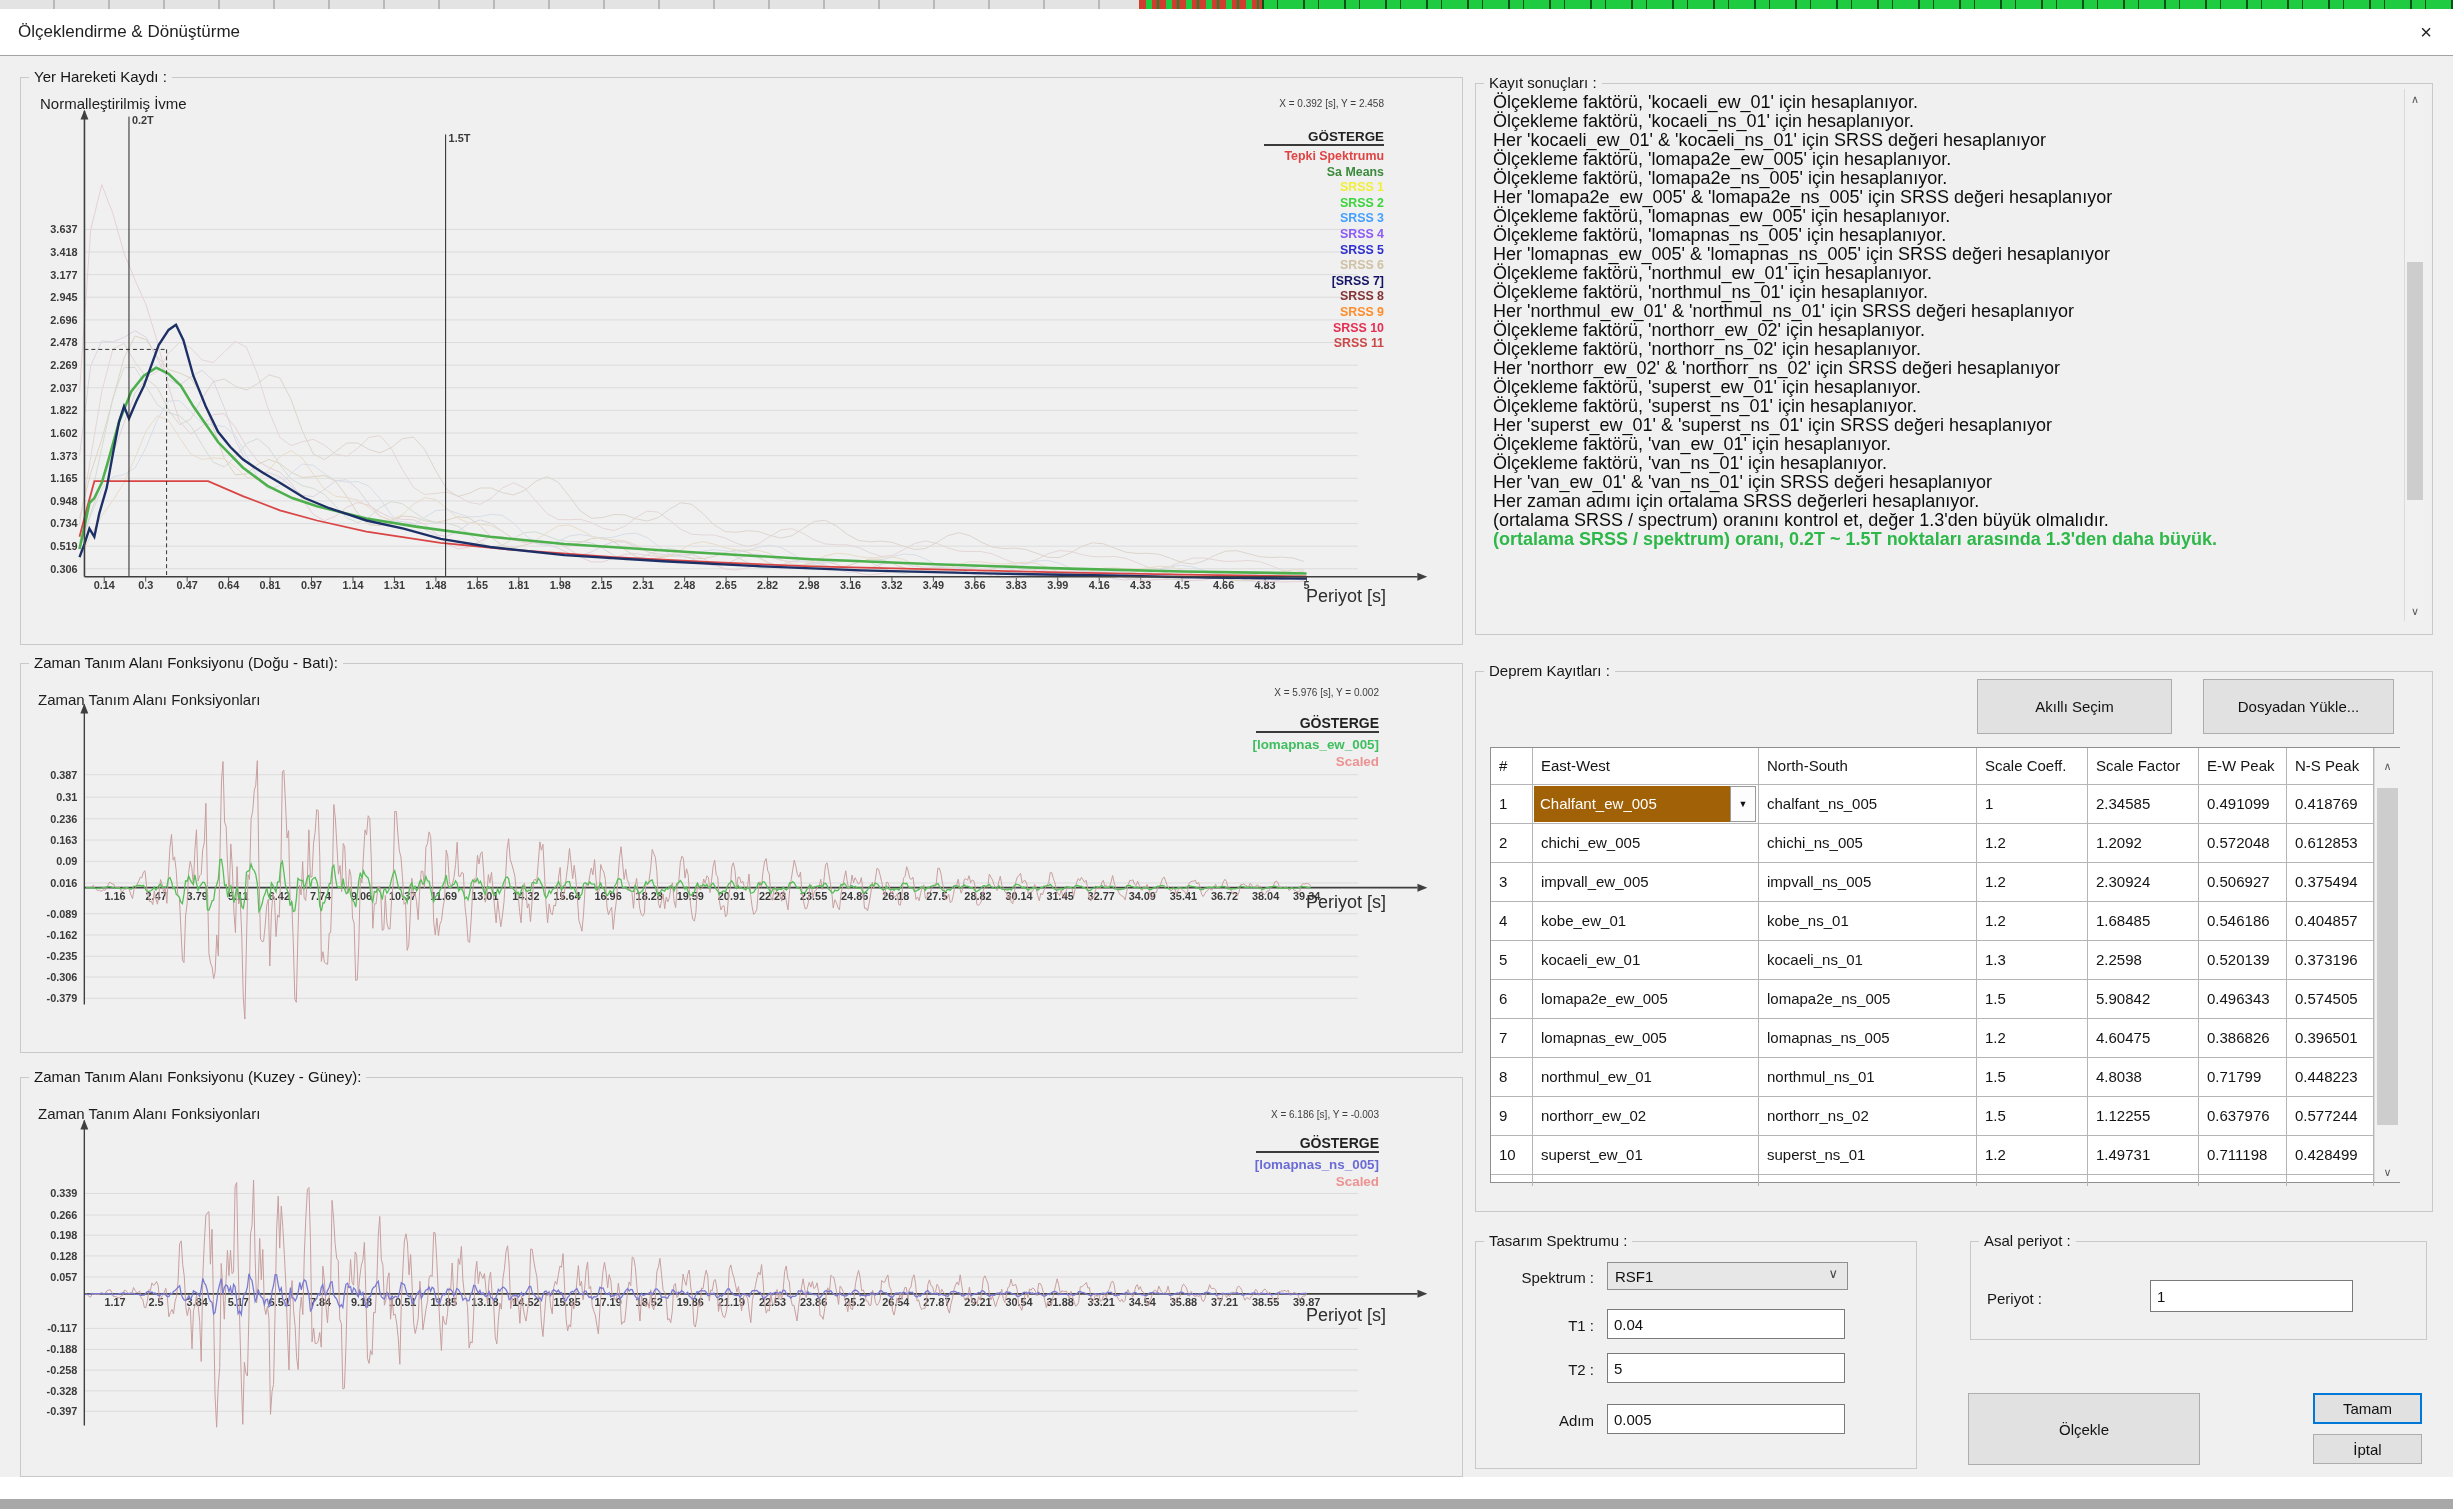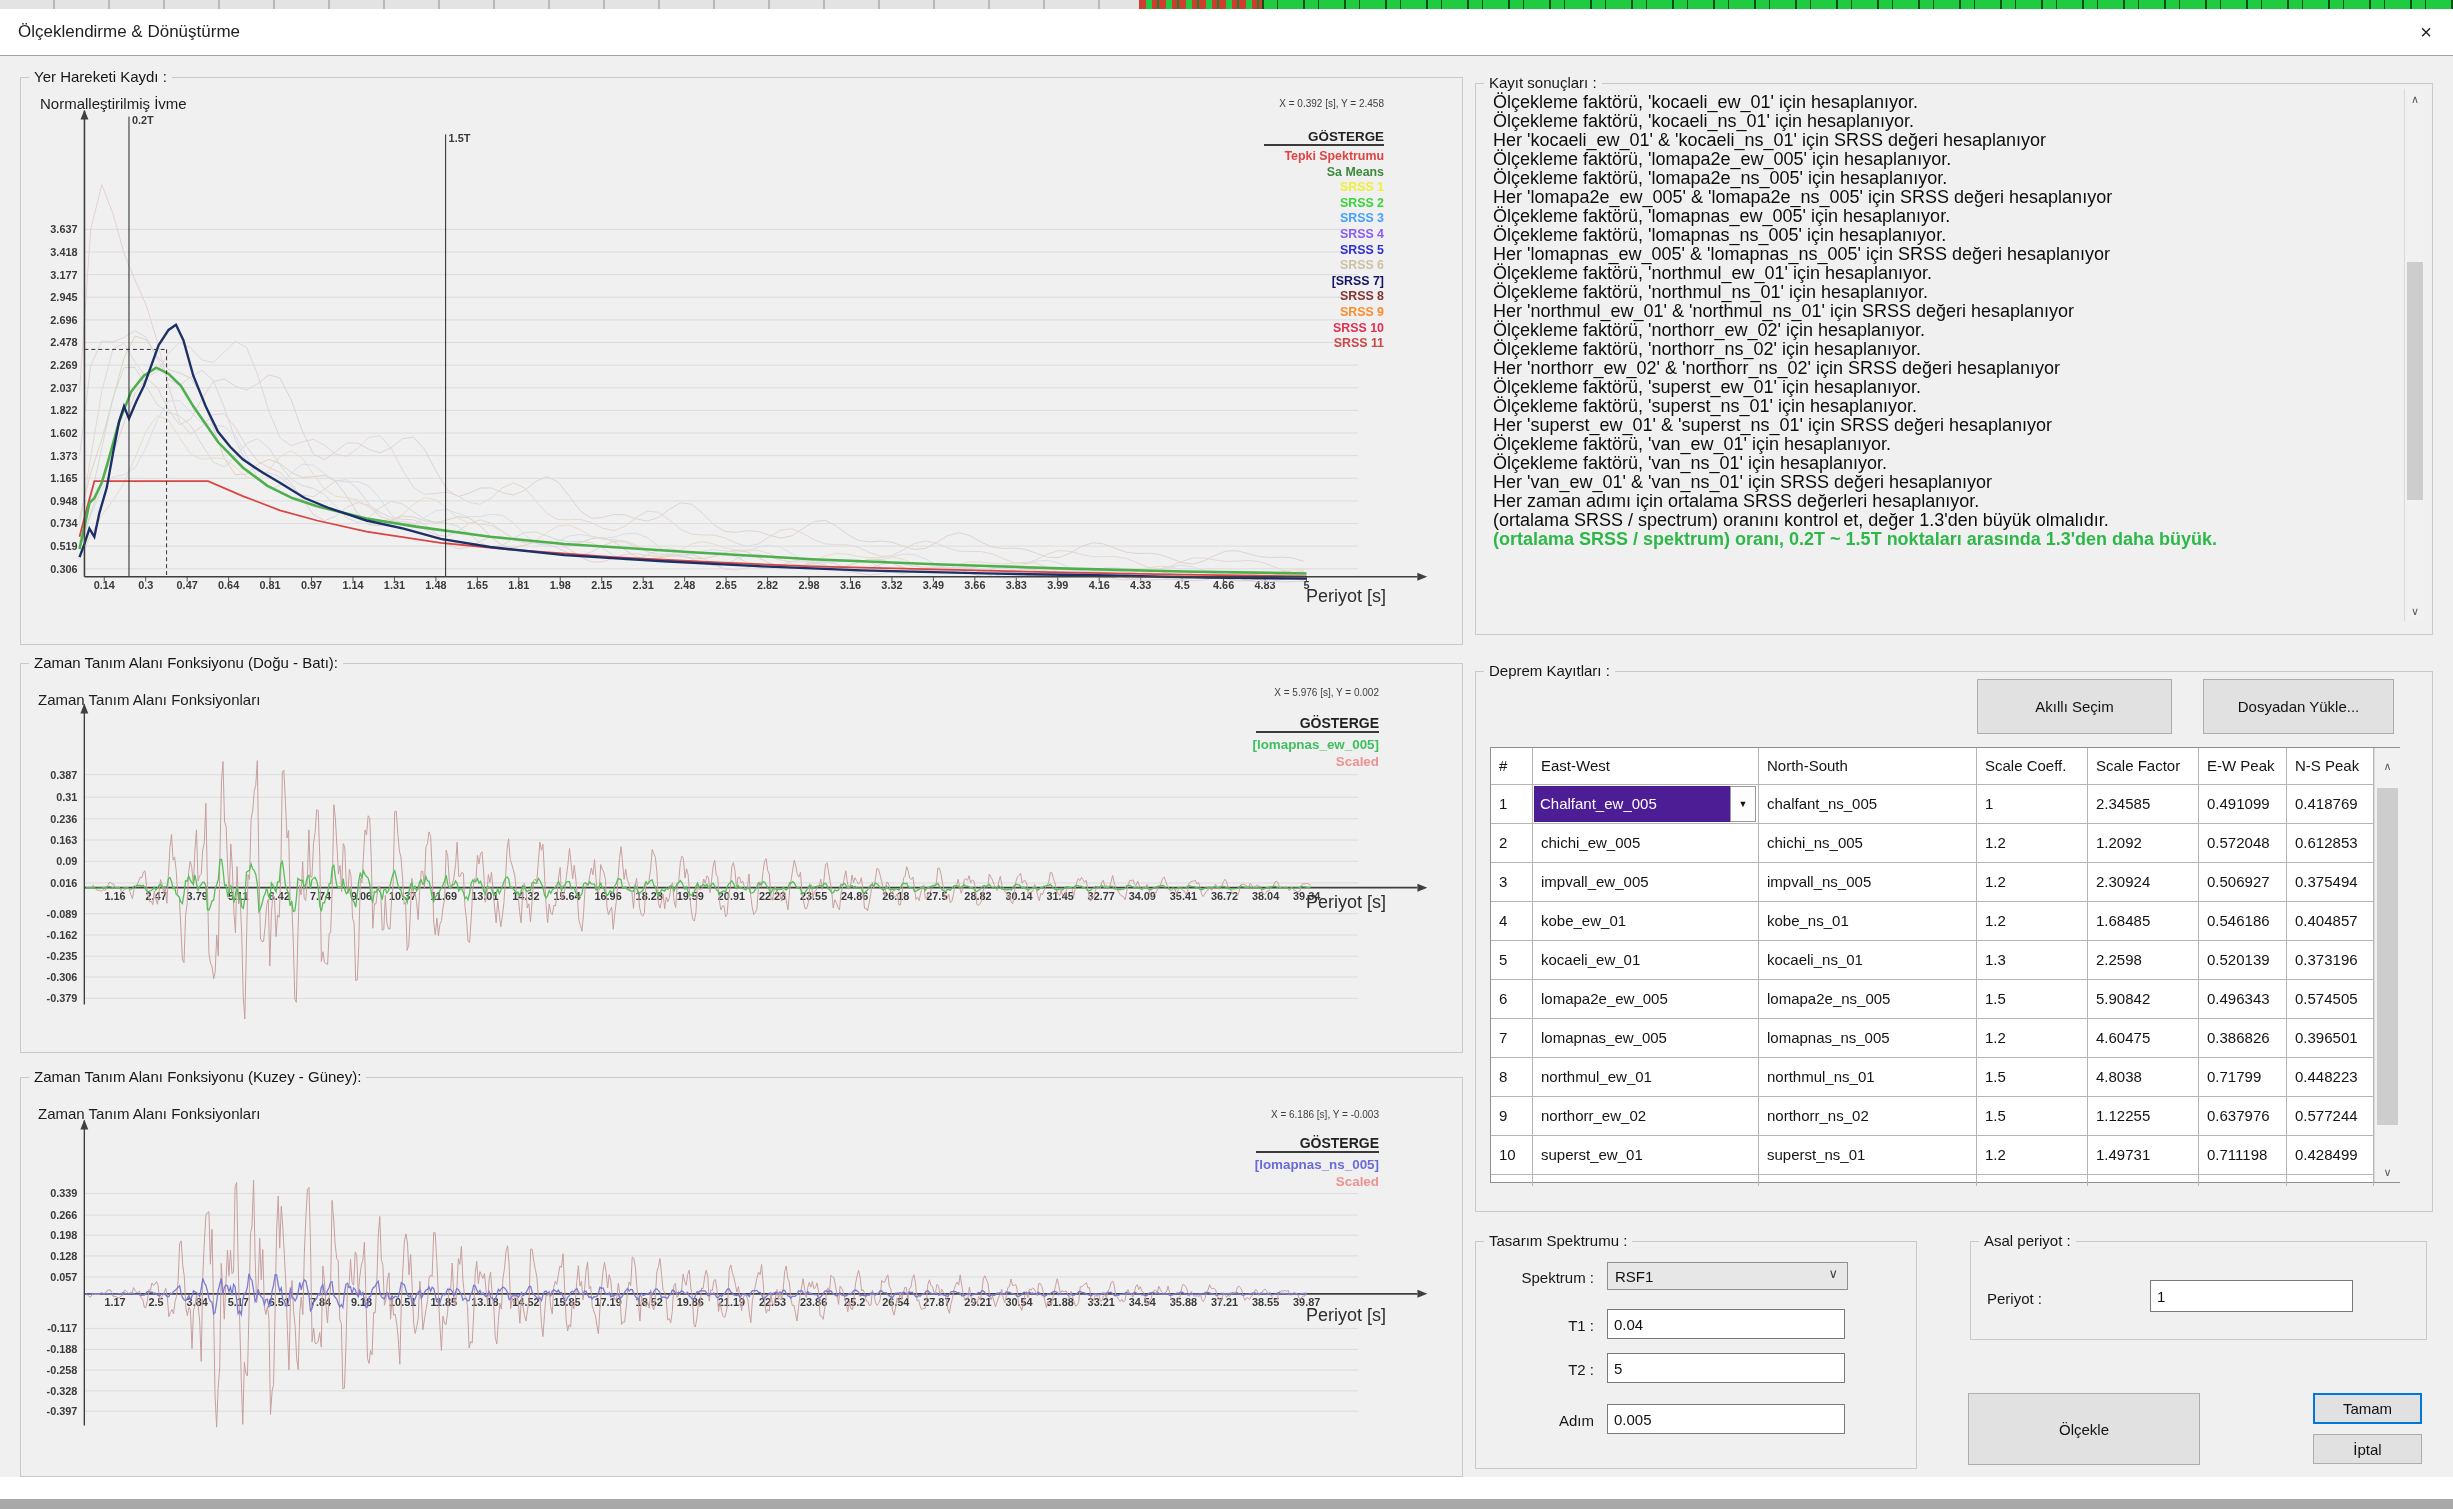--- a/index.html
+++ b/index.html
@@ -40,21 +40,21 @@
   .btn{position:absolute;background:#e1e1e1;border:1px solid #adadad;font-size:15px;color:#111;display:flex;align-items:center;justify-content:center;cursor:pointer;box-sizing:border-box;}
   .btn.default{border:2px solid #0078d7;}
   
   .rtable{position:absolute;left:1490px;top:747px;width:910px;height:436px;background:#fff;border:1px solid #8f8f8f;box-sizing:border-box;}
   .trow{display:flex;height:39px;border-bottom:1px solid #b5b5b5;box-sizing:border-box;}
   .trow.thead{height:37px;}
   .tcell{box-sizing:border-box;border-right:1px solid #b5b5b5;padding-left:8px;font-size:15px;color:#141414;line-height:37px;overflow:hidden;white-space:nowrap;}
   .thead .tcell{line-height:35px;}
   .trow.partial{height:12px;border-bottom:none;}
   .sel-wrap{position:relative;padding:0;}
-  .sel-fill{position:absolute;left:1px;top:1px;bottom:1px;right:27px;background:#4c1d95;color:#fff;padding-left:6px;line-height:36px;}
+  .sel-fill{position:absolute;left:1px;top:1px;bottom:1px;right:27px;background:#a16207;color:#fff;padding-left:6px;line-height:36px;}
   .dd-btn{position:absolute;right:2px;top:1px;bottom:1px;width:24px;background:#fdfdfd;border:1px solid #9a9a9a;display:flex;align-items:center;justify-content:center;font-size:9px;color:#111;cursor:pointer;}
   
   .flabel{position:absolute;font-size:15px;color:#161616;text-align:right;}
   .tinput{position:absolute;border:1px solid #7a7a7a;background:#fff;font-size:15px;color:#111;padding:0 6px;font-family:inherit;box-sizing:border-box;}
   .combo{position:absolute;background:#e7e7e8;border:1px solid #8f8f8f;font-size:15px;color:#111;box-sizing:border-box;display:flex;align-items:center;padding-left:7px;cursor:pointer;}
   .combo .chev{position:absolute;right:9px;top:3px;font-size:13px;color:#444;}
 </style>
 </head>
 <body>
 

